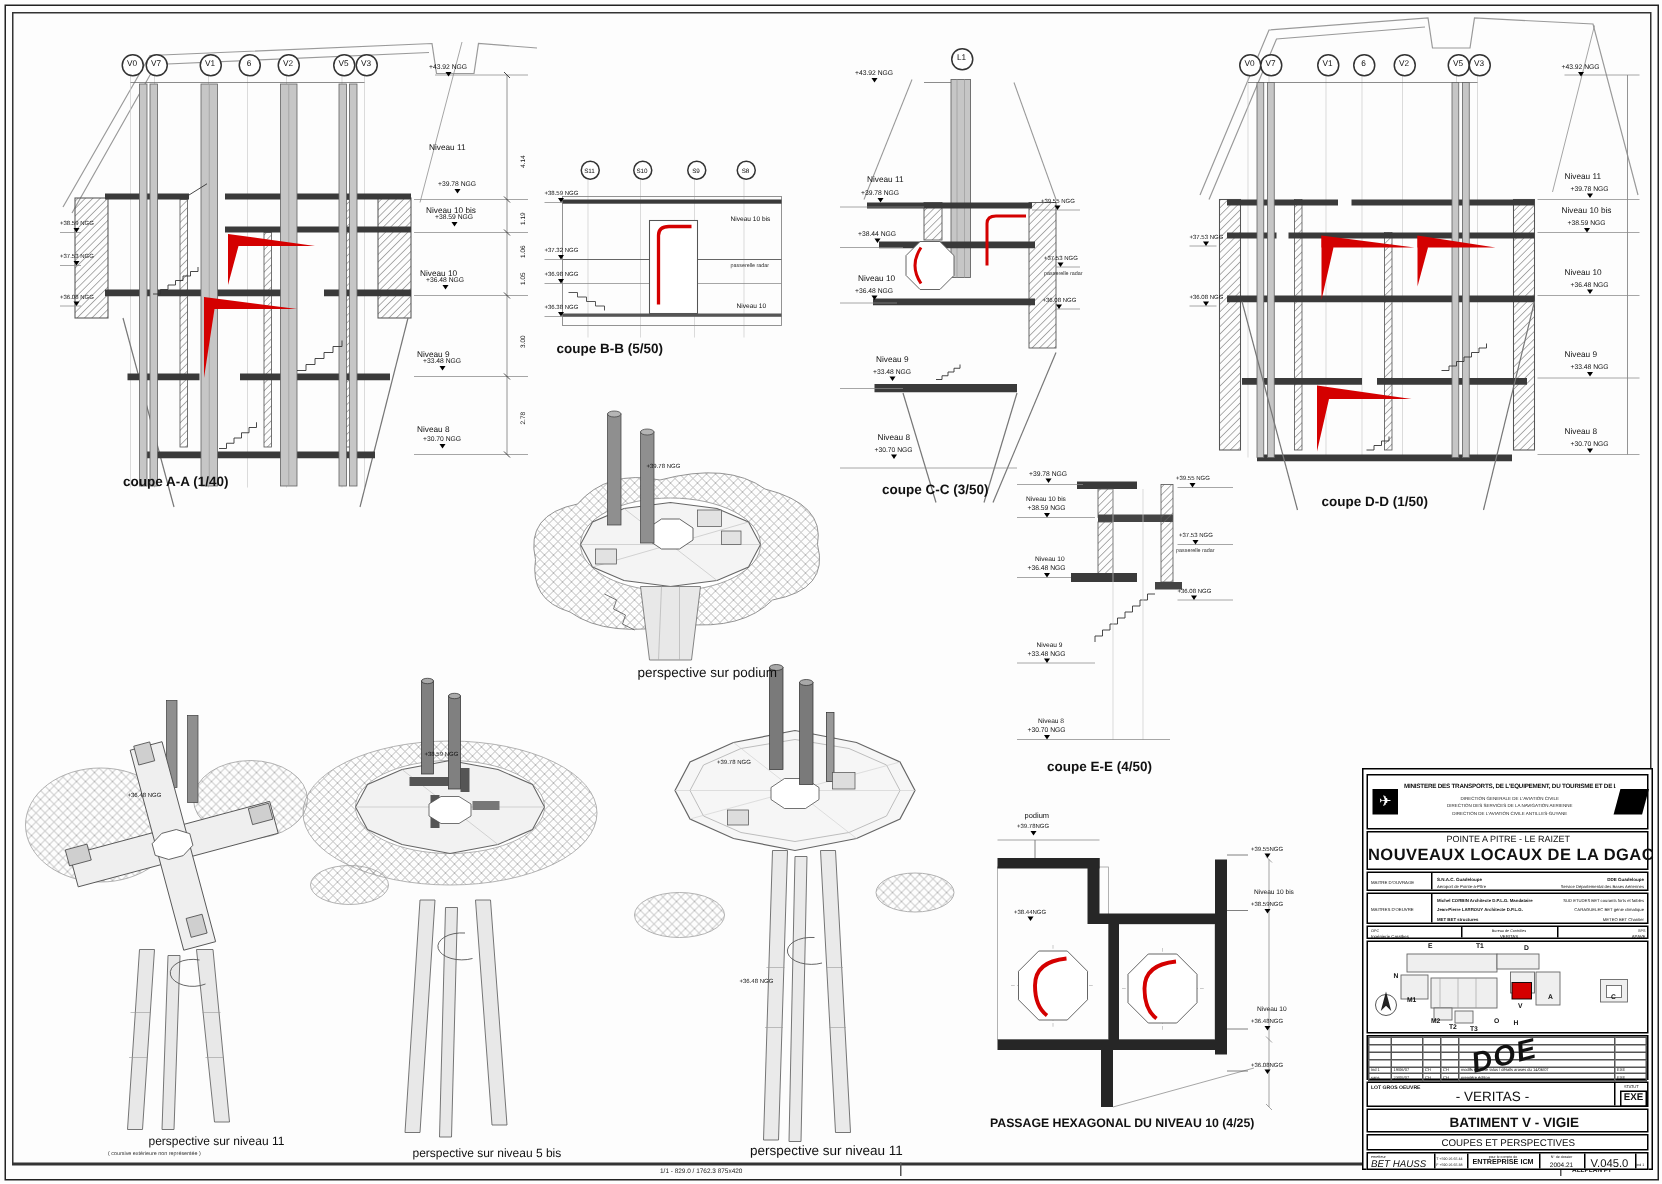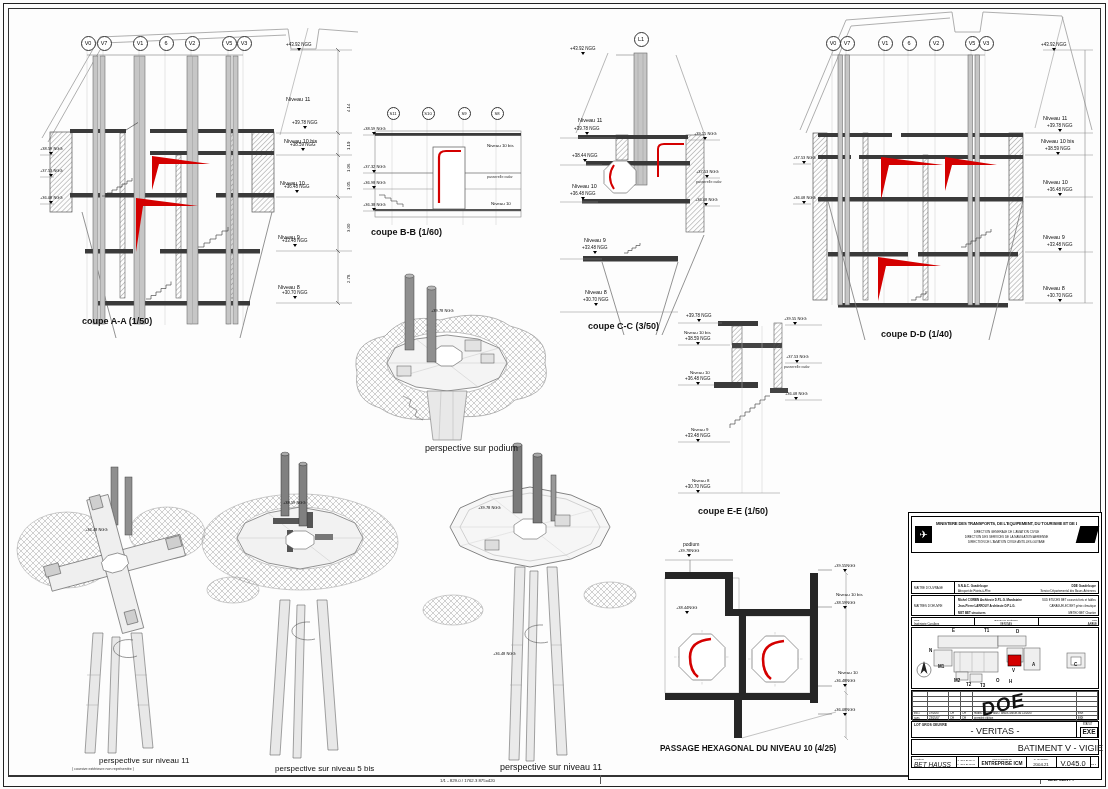--- a/index.html
+++ b/index.html
@@ -148,21 +148,21 @@
     <span class="elev" style="left:242px;top:270px">+30.70 NGG</span>
     <span class="elev sm" style="left:0px;top:126px">+38.59 NGG</span>
     <span class="elev sm" style="left:0px;top:148px">+37.53 NGG</span>
     <span class="elev sm" style="left:0px;top:175px">+36.08 NGG</span>
     <span class="dim" style="left:306px;top:92px">4.14</span>
     <span class="dim" style="left:306px;top:130px">1.19</span>
     <span class="dim" style="left:306px;top:152px">1.06</span>
     <span class="dim" style="left:306px;top:170px">1.05</span>
     <span class="dim" style="left:306px;top:212px">3.00</span>
     <span class="dim" style="left:306px;top:263px">2.78</span>
-    <span class="sectitle" style="left:42px;top:296px">coupe A-A (1/50)</span>
+    <span class="sectitle" style="left:42px;top:296px">coupe A-A (1/40)</span>
   </div>
 
   <div class="sec" style="left:363px;top:103px;width:170px;height:140px">
     <svg width="170" height="140">
       <g stroke="#c9c9c9" stroke-width="0.45">
         <line x1="29" y1="14" x2="29" y2="122"></line>
           <line x1="64" y1="14" x2="64" y2="122"></line>
         <line x1="100" y1="14" x2="100" y2="122"></line>
           <line x1="133" y1="14" x2="133" y2="122"></line>
       </g>
@@ -185,21 +185,21 @@
     <div class="bubble sm" style="left:58.5px;top:4px">S10</div>
     <div class="bubble sm" style="left:94.5px;top:4px">S9</div>
     <div class="bubble sm" style="left:127.5px;top:4px">S8</div>
     <span class="elev sm" style="left:0px;top:23px">+38.59 NGG</span>
     <span class="elev sm" style="left:0px;top:61px">+37.32 NGG</span>
     <span class="elev sm" style="left:0px;top:77px">+36.98 NGG</span>
     <span class="elev sm" style="left:0px;top:99px">+36.38 NGG</span>
     <span class="lvlname sm" style="left:124px;top:40px">Niveau 10 bis</span>
     <span class="note" style="left:124px;top:72px">passerelle radar</span>
     <span class="lvlname sm" style="left:128px;top:98px">Niveau 10</span>
-    <span class="sectitle" style="left:8px;top:124px">coupe B-B (1/60)</span>
+    <span class="sectitle" style="left:8px;top:124px">coupe B-B (5/50)</span>
   </div>
 
   <div class="sec" style="left:558px;top:25px;width:165px;height:315px">
     <svg width="165" height="315">
       <g stroke="#999" stroke-width="0.7" fill="none">
         <path d="M18,108 L50,28"></path>
           <path d="M118,30 L146,108"></path>
       </g>
       <rect x="76" y="28" width="13" height="132" fill="#c6c6c6" stroke="#666" stroke-width="0.6"></rect>
       <line x1="80" y1="28" x2="80" y2="160" stroke="#9d9d9d" stroke-width="0.5"></line>
@@ -335,21 +335,21 @@
     <span class="lvlname" style="left:248px;top:133px">Niveau 10 bis</span>
     <span class="elev" style="left:252px;top:141px">+38.59 NGG</span>
     <span class="lvlname" style="left:250px;top:174px">Niveau 10</span>
     <span class="elev" style="left:254px;top:182px">+36.48 NGG</span>
     <span class="lvlname" style="left:250px;top:229px">Niveau 9</span>
     <span class="elev" style="left:254px;top:237px">+33.48 NGG</span>
     <span class="lvlname" style="left:250px;top:280px">Niveau 8</span>
     <span class="elev" style="left:254px;top:288px">+30.70 NGG</span>
     <span class="elev sm" style="left:0px;top:150px">+37.53 NGG</span>
     <span class="elev sm" style="left:0px;top:190px">+36.08 NGG</span>
-    <span class="sectitle" style="left:88px;top:324px">coupe D-D (1/40)</span>
+    <span class="sectitle" style="left:88px;top:324px">coupe D-D (1/50)</span>
   </div>
 
   <div class="sec" style="left:670px;top:310px;width:160px;height:212px">
     <svg width="160" height="212">
       <g>
         <rect x="48" y="11" width="40" height="5" fill="#3a3a3a"></rect>
         <rect x="62" y="16" width="10" height="19" fill="url(#hatch)" stroke="#555" stroke-width="0.55"></rect>
         <rect x="62" y="33" width="50" height="5" fill="#444"></rect>
         <rect x="62" y="38" width="10" height="38" fill="url(#hatch)" stroke="#555" stroke-width="0.55"></rect>
         <rect x="44" y="72" width="44" height="6" fill="#3a3a3a"></rect>
@@ -378,21 +378,21 @@
     <span class="lvlname sm" style="left:20px;top:60px">Niveau 10</span>
     <span class="elev" style="left:15px;top:66px">+36.48 NGG</span>
     <span class="lvlname sm" style="left:21px;top:117px">Niveau 9</span>
     <span class="elev" style="left:15px;top:123px">+33.48 NGG</span>
     <span class="lvlname sm" style="left:22px;top:168px">Niveau 8</span>
     <span class="elev" style="left:15px;top:174px">+30.70 NGG</span>
     <span class="elev sm" style="left:114px;top:6px">+39.55 NGG</span>
     <span class="elev sm" style="left:116px;top:44px">+37.53 NGG</span>
     <span class="note" style="left:114px;top:55px">passerelle radar</span>
     <span class="elev sm" style="left:115px;top:81px">+36.08 NGG</span>
-    <span class="sectitle" style="left:28px;top:196px">coupe E-E (1/50)</span>
+    <span class="sectitle" style="left:28px;top:196px">coupe E-E (4/50)</span>
   </div>
 
   <div class="sec" style="left:345px;top:268px;width:210px;height:175px">
     <svg width="210" height="175">
       <path d="M12,105 Q5,75 40,68 Q60,45 95,52 Q140,40 165,58 Q205,68 200,95 Q208,125 170,132 Q150,152 110,148 Q60,158 35,140 Q8,132 12,105 Z" fill="url(#xhatch)" stroke="#888" stroke-width="0.6"></path>
       <ellipse cx="102" cy="95" rx="60" ry="31" fill="#fff" stroke="#999" stroke-width="0.6"></ellipse>
       <polygon points="162,95 154,110 133,119 102,123 71,119 50,110 42,95 50,80 71,71 102,67 133,71 154,80" fill="#f4f4f4" stroke="#666" stroke-width="0.7"></polygon>
       <g stroke="#bbb" stroke-width="0.4">
         <line x1="102" y1="95" x2="162" y2="95"></line>
           <line x1="102" y1="95" x2="42" y2="95"></line>
@@ -589,20 +589,24 @@
   </div>
 
   <div id="tb">
     <div class="tb-row" style="top:3px;height:37px">
       <div class="logo" style="left:3px;top:9px;width:17px;height:17px;font-size:10px">✈</div>
       <div class="logo" style="left:166px;top:9px;width:19px;height:17px;transform:skewX(-15deg)"></div>
       <div class="tb-c" style="left:24px;top:4px;width:141px;text-align:center;font-size:4.2px;font-weight:bold;letter-spacing:-0.15px;overflow:hidden">MINISTERE DES TRANSPORTS, DE L'EQUIPEMENT, DU TOURISME ET DE LA MER</div>
       <div class="tb-c" style="left:24px;top:13px;width:141px;text-align:center;font-size:3px;color:#222">DIRECTION GENERALE DE L'AVIATION CIVILE</div>
       <div class="tb-c" style="left:24px;top:18px;width:141px;text-align:center;font-size:3px;color:#222">DIRECTION DES SERVICES DE LA NAVIGATION AERIENNE</div>
       <div class="tb-c" style="left:24px;top:23px;width:141px;text-align:center;font-size:3px;color:#222">DIRECTION DE L'AVIATION CIVILE ANTILLES-GUYANE</div>
+    </div>
+    <div class="tb-row" style="top:41px;height:26px">
+      <div class="tb-c" style="left:0;top:2px;width:187px;text-align:center;font-size:6px">POINTE A PITRE - LE RAIZET</div>
+      <div class="tb-c" style="left:0;top:9px;width:187px;text-align:center;font-size:11px;font-weight:bold;letter-spacing:0.3px">NOUVEAUX LOCAUX DE LA DGAC</div>
     </div>
     <div class="tb-row" style="top:68px;height:13px">
       <div style="position:absolute;left:0;top:0;width:42px;height:100%;border-right:0.5px solid #000"></div>
       <div class="tb-c" style="left:2px;top:4px;font-size:2.9px">MAITRE D'OUVRAGE</div>
       <div class="tb-c" style="left:46px;top:1.5px;font-size:3px;font-weight:bold">S.N.A.C. Guadeloupe</div>
       <div class="tb-c" style="left:46px;top:6.5px;font-size:2.8px">Aéroport de Pointe-à-Pître</div>
       <div class="tb-c" style="left:80px;top:1.5px;width:104px;text-align:right;font-size:3px;font-weight:bold">DDE Guadeloupe</div>
       <div class="tb-c" style="left:80px;top:6.5px;width:104px;text-align:right;font-size:2.8px">Service Départemental des Bases Aériennes</div>
     </div>
     <div class="tb-row" style="top:82px;height:21px">
@@ -728,26 +732,26 @@
     </div>
     <div id="doe">DOE</div>
     <div class="tb-row" style="top:208px;height:17px">
       <div class="tb-c" style="left:2px;top:1px;font-size:3.4px;font-weight:bold">LOT GROS OEUVRE</div>
       <div class="tb-c" style="left:0;top:4px;width:166px;text-align:center;font-size:9px">- VERITAS -</div>
       <div style="position:absolute;left:164px;top:0;width:23px;height:100%;border-left:0.5px solid #000"></div>
       <div class="tb-c" style="left:165px;top:1px;width:21px;text-align:center;font-size:2.6px">STATUT</div>
       <div class="tb-c" style="left:168px;top:5px;width:16px;height:9px;border:0.6px solid #000;text-align:center;font-size:6.5px;font-weight:bold">EXE</div>
     </div>
     <div class="tb-row" style="top:226px;height:16px">
-      <div class="tb-c" style="left:4px;top:3px;width:187px;text-align:right;font-size:9px;font-weight:400">BATIMENT V - VIGIE</div>
+      <div class="tb-c" style="left:4px;top:3px;width:187px;text-align:center;font-size:9px;font-weight:700">BATIMENT V - VIGIE</div>
     </div>
     <div class="tb-row" style="top:243px;height:11px">
       <div class="tb-c" style="left:0;top:1.5px;width:187px;text-align:center;font-size:6.5px">COUPES ET PERSPECTIVES</div>
     </div>
-    <div class="tb-row" style="top:243px;height:12px">
+    <div class="tb-row" style="top:255px;height:12px">
       <div style="position:absolute;left:44px;top:0;height:100%;border-left:0.5px solid #000"></div>
       <div style="position:absolute;left:66px;top:0;height:100%;border-left:0.5px solid #000"></div>
       <div style="position:absolute;left:114px;top:0;height:100%;border-left:0.5px solid #000"></div>
       <div style="position:absolute;left:144px;top:0;height:100%;border-left:0.5px solid #000"></div>
       <div style="position:absolute;left:178px;top:0;height:100%;border-left:0.5px solid #000"></div>
       <div class="tb-c" style="left:2px;top:0.5px;font-size:2.5px">emetteur</div>
       <div class="tb-c" style="left:2px;top:3.5px;font-size:6.5px;font-style:italic">BET HAUSS</div>
       <div class="tb-c" style="left:45.5px;top:2px;font-size:2.4px">T +590 26 65 44</div>
       <div class="tb-c" style="left:45.5px;top:6px;font-size:2.4px">F +590 26 65 38</div>
       <div class="tb-c" style="left:67px;top:0.5px;width:46px;text-align:center;font-size:2.4px">pour le compte de</div>

